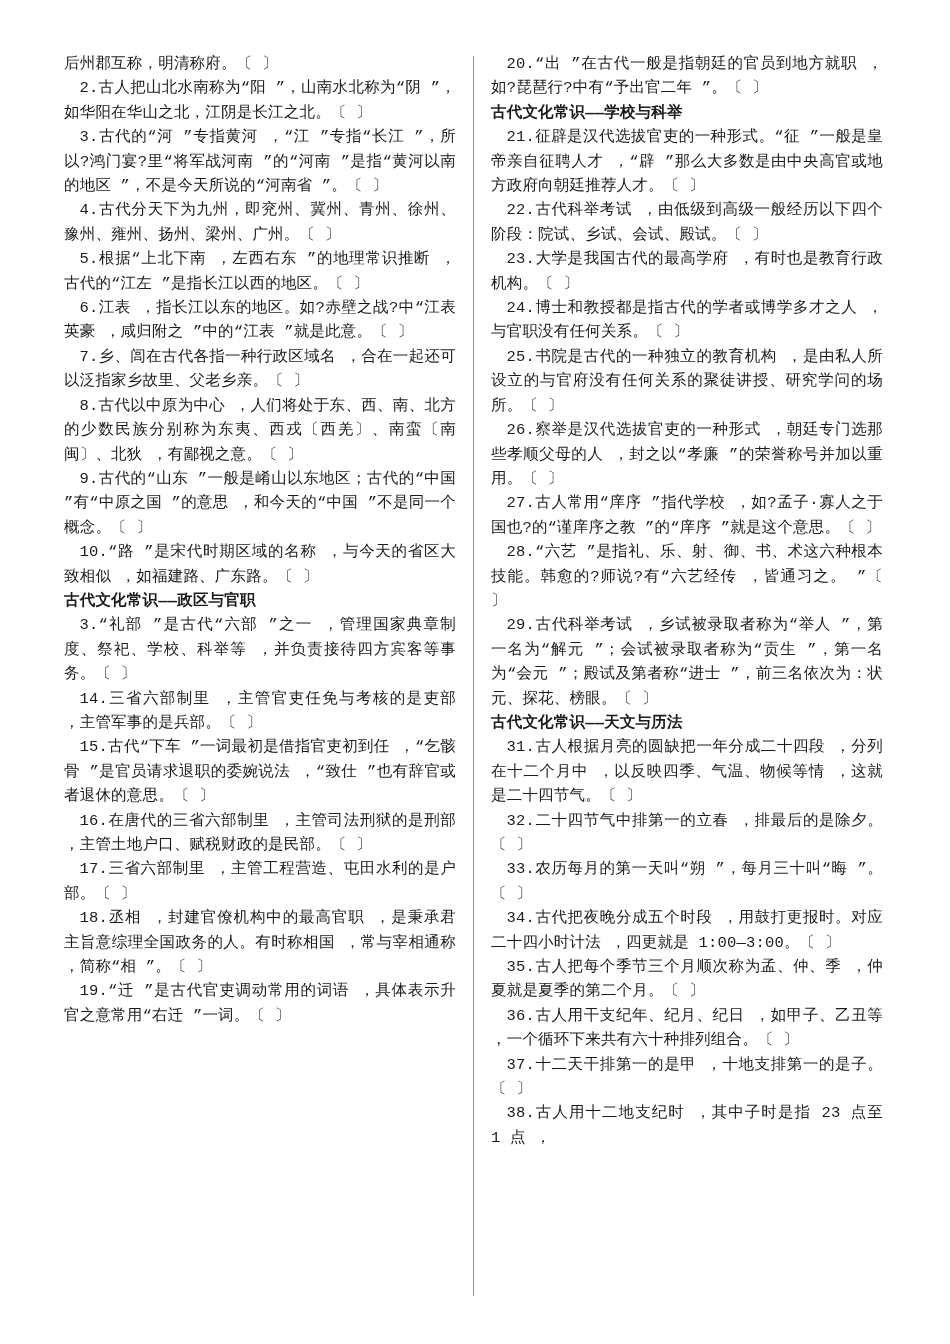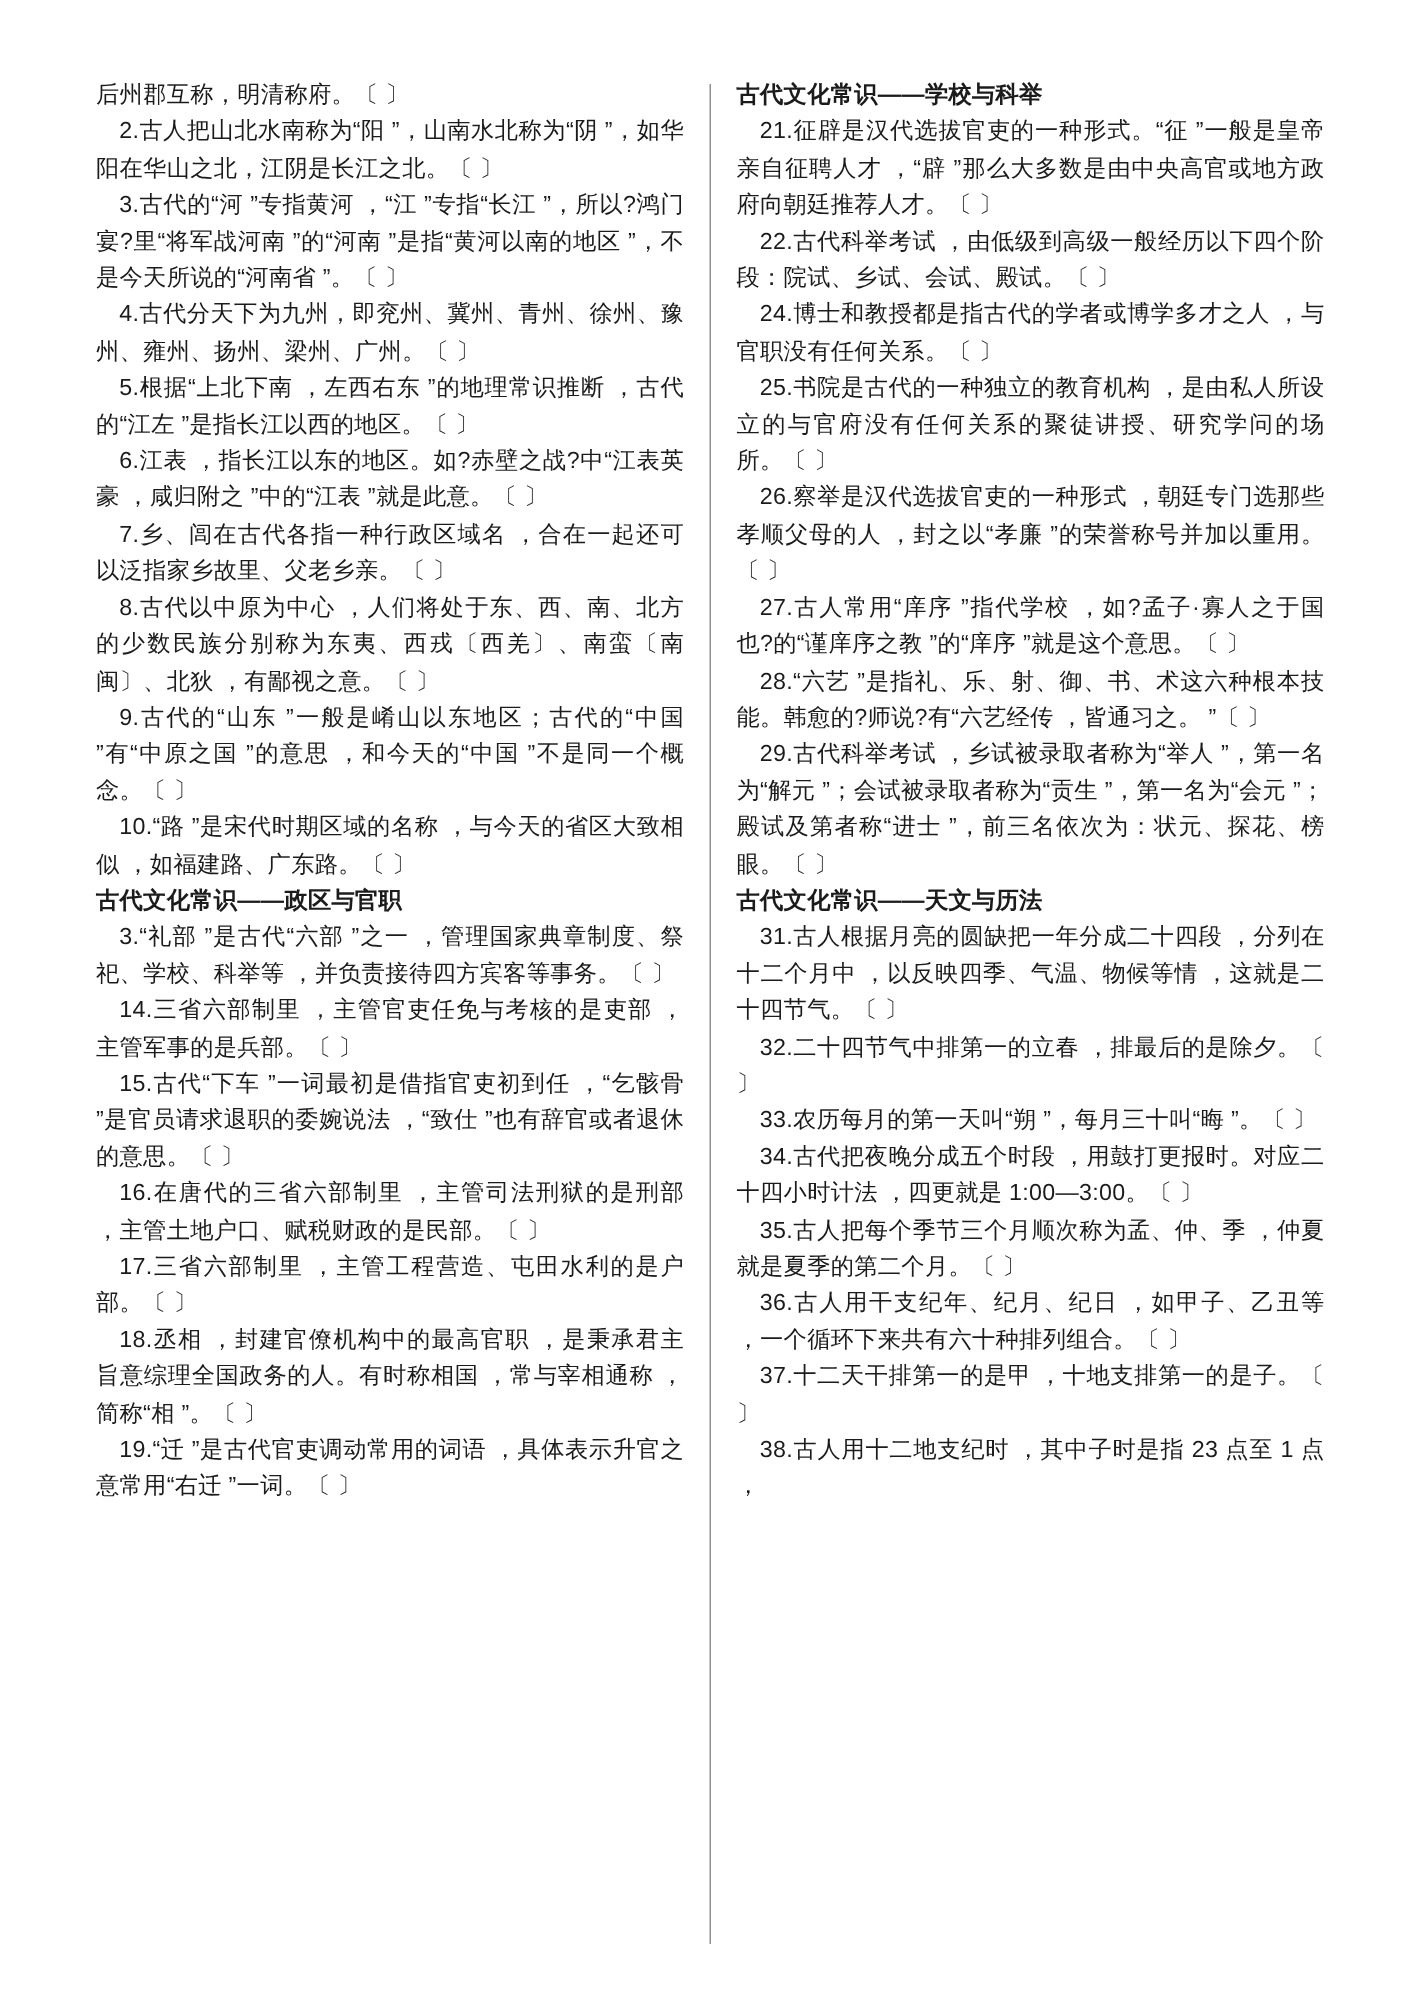--- a/index.html
+++ b/index.html
@@ -24,20 +24,21 @@
     width: 1px;
     background: #8f8f8f;
     margin: 4px 17px 48px 17px;
   }
   .para, .heading {
     font-size: 15.5px;
     line-height: 24.4px;
     text-align: justify;
     letter-spacing: 0.2px;
     word-break: break-all;
+    font-family: Liberation Mono, monospace;
   }
   .para.indent { text-indent: 1em; }
   .heading { font-weight: bold; }
 </style>
 </head>
 <body>
 
 <div class="page">
   <div class="col" id="col-0">
       <p class="para">后州郡互称，明清称府。〔 〕</p>
@@ -54,23 +55,25 @@
       <p class="para indent">3.“礼部 ”是古代“六部 ”之一 ，管理国家典章制度、祭祀、学校、科举等 ，并负责接待四方宾客等事务。〔 〕</p>
       <p class="para indent">14.三省六部制里 ，主管官吏任免与考核的是吏部 ，主管军事的是兵部。〔 〕</p>
       <p class="para indent">15.古代“下车 ”一词最初是借指官吏初到任 ，“乞骸骨 ”是官员请求退职的委婉说法 ，“致仕 ”也有辞官或者退休的意思。〔 〕</p>
       <p class="para indent">16.在唐代的三省六部制里 ，主管司法刑狱的是刑部 ，主管土地户口、赋税财政的是民部。〔 〕</p>
       <p class="para indent">17.三省六部制里 ，主管工程营造、屯田水利的是户部。〔 〕</p>
       <p class="para indent">18.丞相 ，封建官僚机构中的最高官职 ，是秉承君主旨意综理全国政务的人。有时称相国 ，常与宰相通称 ，简称“相 ”。〔 〕</p>
       <p class="para indent">19.“迁 ”是古代官吏调动常用的词语 ，具体表示升官之意常用“右迁 ”一词。〔 〕</p>
     </div>
   <div class="col-divider"></div>
   <div class="col" id="col-1">
+      <p class="para indent">20.“出 ”在古代一般是指朝廷的官员到地方就职 ，如?琵琶行?中有“予出官二年 ”。〔 〕</p>
       <p class="heading">古代文化常识——学校与科举</p>
       <p class="para indent">21.征辟是汉代选拔官吏的一种形式。“征 ”一般是皇帝亲自征聘人才 ，“辟 ”那么大多数是由中央高官或地方政府向朝廷推荐人才。〔 〕</p>
       <p class="para indent">22.古代科举考试 ，由低级到高级一般经历以下四个阶段：院试、乡试、会试、殿试。〔 〕</p>
+      <p class="para indent">23.大学是我国古代的最高学府 ，有时也是教育行政机构。〔 〕</p>
       <p class="para indent">24.博士和教授都是指古代的学者或博学多才之人 ，与官职没有任何关系。〔 〕</p>
       <p class="para indent">25.书院是古代的一种独立的教育机构 ，是由私人所设立的与官府没有任何关系的聚徒讲授、研究学问的场所。〔 〕</p>
       <p class="para indent">26.察举是汉代选拔官吏的一种形式 ，朝廷专门选那些孝顺父母的人 ，封之以“孝廉 ”的荣誉称号并加以重用。〔 〕</p>
       <p class="para indent">27.古人常用“庠序 ”指代学校 ，如?孟子·寡人之于国也?的“谨庠序之教 ”的“庠序 ”就是这个意思。〔 〕</p>
       <p class="para indent">28.“六艺 ”是指礼、乐、射、御、书、术这六种根本技能。韩愈的?师说?有“六艺经传 ，皆通习之。 ”〔 〕</p>
       <p class="para indent">29.古代科举考试 ，乡试被录取者称为“举人 ”，第一名为“解元 ”；会试被录取者称为“贡生 ”，第一名为“会元 ”；殿试及第者称“进士 ”，前三名依次为：状元、探花、榜眼。〔 〕</p>
       <p class="heading">古代文化常识——天文与历法</p>
       <p class="para indent">31.古人根据月亮的圆缺把一年分成二十四段 ，分列在十二个月中 ，以反映四季、气温、物候等情 ，这就是二十四节气。〔 〕</p>
       <p class="para indent">32.二十四节气中排第一的立春 ，排最后的是除夕。〔 〕</p>
       <p class="para indent">33.农历每月的第一天叫“朔 ”，每月三十叫“晦 ”。〔 〕</p>

